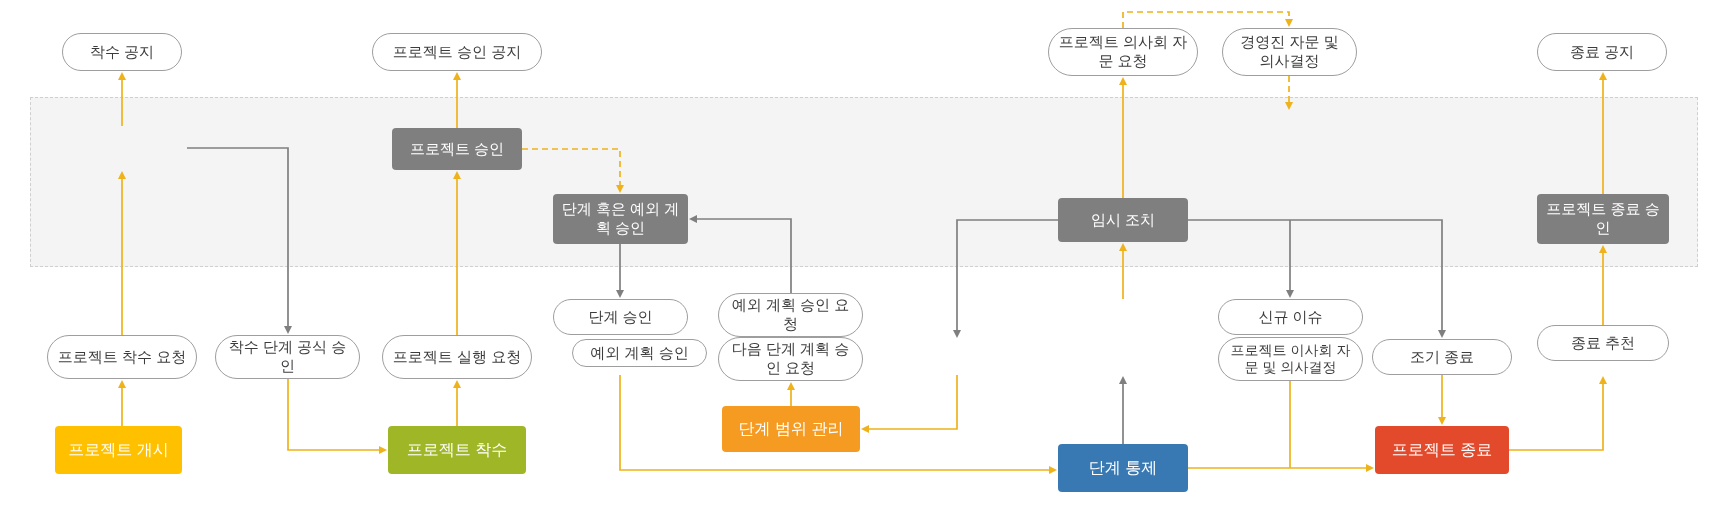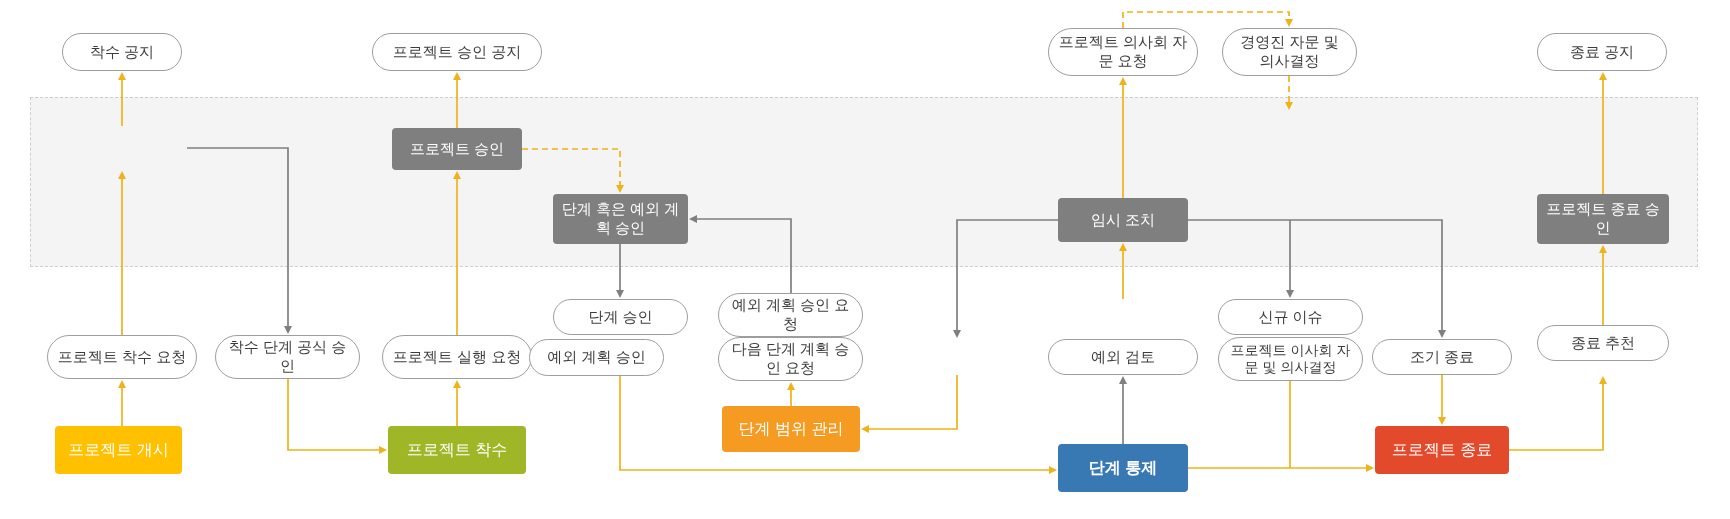--- a/index.html
+++ b/index.html
@@ -16,21 +16,21 @@
   .layer{position:absolute;left:0;top:0;width:1730px;height:519px;z-index:1;pointer-events:none;}
   .node{position:absolute;display:flex;align-items:center;justify-content:center;
         text-align:center;box-sizing:border-box;z-index:2;line-height:1.25;}
   .pill{background:#fff;border:1.5px solid var(--pill_border);border-radius:999px;
         color:var(--text_dark);font-size:15px;padding:2px 8px;}
   .graybox{background:var(--box_gray);color:#fff;border-radius:4px;font-size:15px;padding:2px 8px;}
   .proc{color:#fff;border-radius:4px;font-size:16px;padding:2px 8px;}
   .proc.startup{background:var(--proc_startup);}
   .proc.initiation{background:var(--proc_initiation);}
   .proc.boundary{background:var(--proc_boundary);}
-  .proc.control{background:var(--proc_control);font-weight:bold;}
+  .proc.control{background:var(--proc_control);}
   .proc.closing{background:var(--proc_closing);}
   .connector{fill:none;stroke-width:1.7px;}
   .connector.y{stroke:var(--arrow_yellow);}
   .connector.g{stroke:var(--arrow_gray);}
   .connector.dashed{stroke-dasharray:6 4;}
   #arrow-y path{fill:var(--arrow_yellow);}
   #arrow-g path{fill:var(--arrow_gray);}
 </style>
 </head>
 <body>
@@ -87,24 +87,23 @@
 
   <div class="node graybox" style="left:392px;top:128px;width:130px;height:42px;">프로젝트 승인</div>
   <div class="node graybox" style="left:553px;top:194px;width:135px;height:50px;">단계 혹은 예외 계획 승인</div>
   <div class="node graybox" style="left:1058px;top:198px;width:130px;height:44px;">임시 조치</div>
   <div class="node graybox" style="left:1537px;top:194px;width:132px;height:50px;">프로젝트 종료 승인</div>
 
   <div class="node pill" style="left:47px;top:335px;width:150px;height:44px;">프로젝트 착수 요청</div>
   <div class="node pill" style="left:215px;top:335px;width:145px;height:44px;">착수 단계 공식 승인</div>
   <div class="node pill" style="left:382px;top:335px;width:150px;height:44px;">프로젝트 실행 요청</div>
   <div class="node pill" style="left:553px;top:299px;width:135px;height:36px;">단계 승인</div>
-  <div class="node pill" style="left:529px;top:339px;width:135px;height:37px;">예외 계획 승인</div>
+  <div class="node pill" style="left:572px;top:339px;width:135px;height:28px;">예외 계획 승인</div>
   <div class="node pill" style="left:718px;top:293px;width:145px;height:44px;">예외 계획 승인 요청</div>
   <div class="node pill" style="left:718px;top:337px;width:145px;height:44px;">다음 단계 계획 승인 요청</div>
-  <div class="node pill" style="left:1048px;top:339px;width:150px;height:36px;">예외 검토</div>
   <div class="node pill" style="left:1218px;top:299px;width:145px;height:36px;">신규 이슈</div>
   <div class="node pill" style="left:1218px;top:337px;width:145px;height:44px;font-size:14px;">프로젝트 이사회 자문 및 의사결정</div>
   <div class="node pill" style="left:1372px;top:339px;width:140px;height:36px;">조기 종료</div>
   <div class="node pill" style="left:1537px;top:325px;width:132px;height:36px;">종료 추천</div>
 
   <div class="node proc startup" style="left:55px;top:426px;width:127px;height:48px;">프로젝트 개시</div>
   <div class="node proc initiation" style="left:388px;top:426px;width:138px;height:48px;">프로젝트 착수</div>
   <div class="node proc boundary" style="left:722px;top:406px;width:138px;height:46px;">단계 범위 관리</div>
   <div class="node proc control" style="left:1058px;top:444px;width:130px;height:48px;">단계 통제</div>
   <div class="node proc closing" style="left:1375px;top:426px;width:134px;height:48px;">프로젝트 종료</div>

